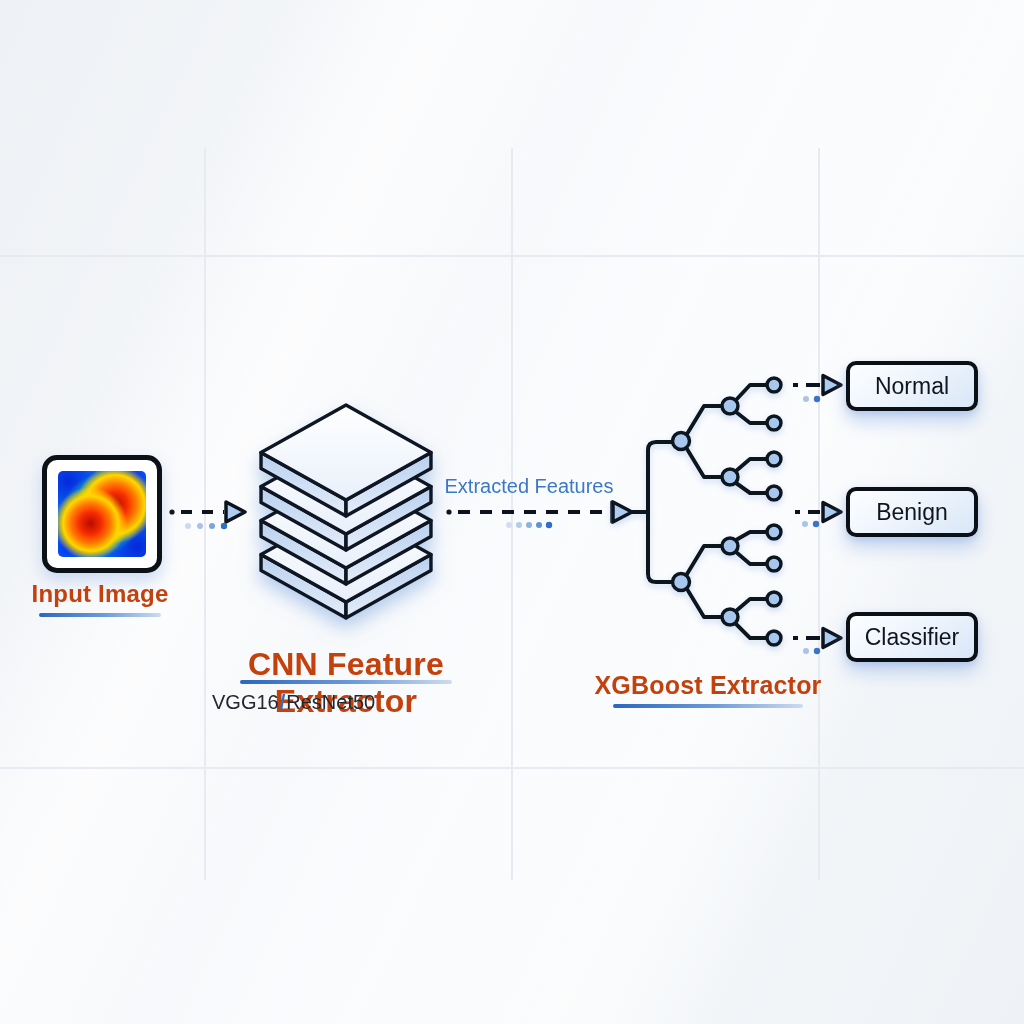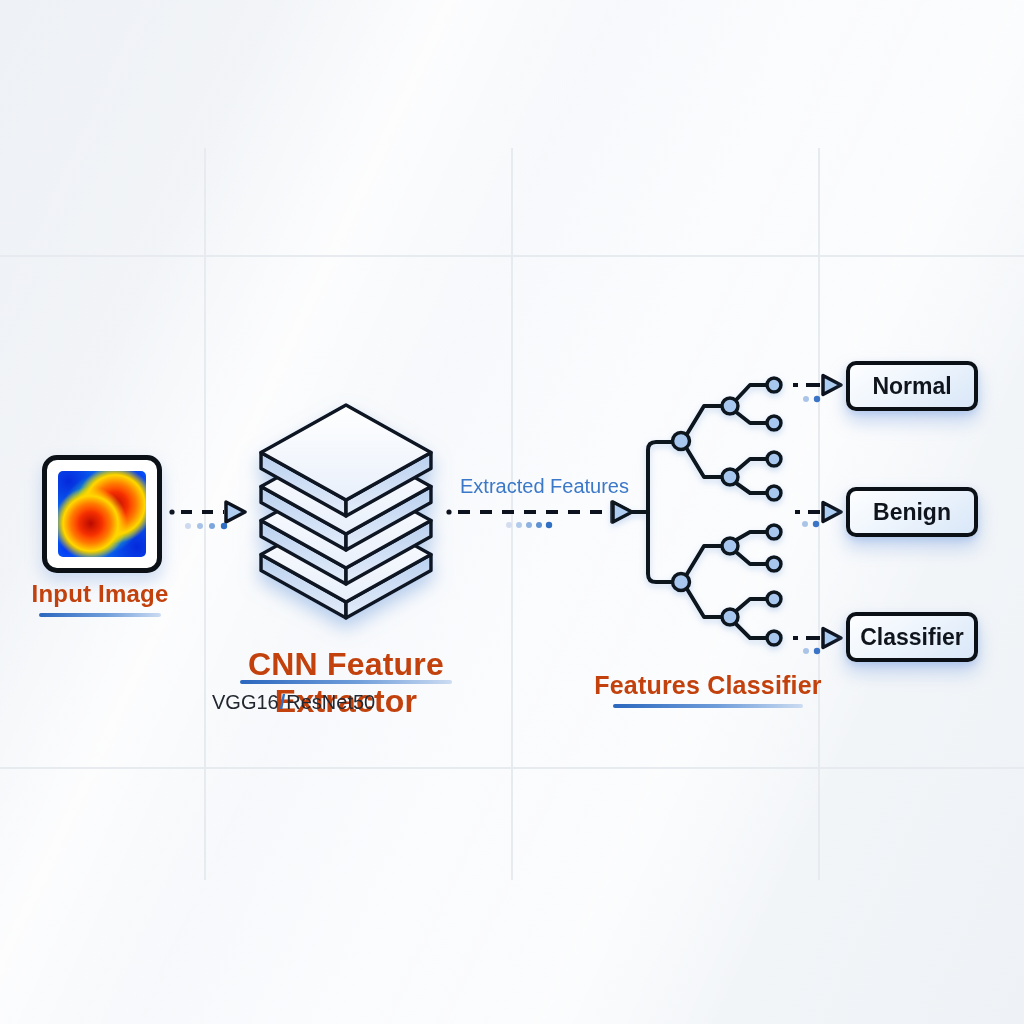--- a/index.html
+++ b/index.html
@@ -39,29 +39,29 @@
       linear-gradient(135deg,#1465e6,#1b9ae8 50%,#1465e6);
   }
 
   .stage-label{position:absolute;font-weight:700;color:#c2410c;text-align:center;letter-spacing:.2px;}
   .underline{position:absolute;height:4px;border-radius:2px;
     background:linear-gradient(90deg,#2b67be 0%,#6f9dda 55%,#ccdcf2 100%);}
 
   .sub-label{position:absolute;text-align:left;font-size:20px;color:#23272f;}
   .sub-label .slash{color:#2e6fc7;font-weight:700;padding:0 1px;}
 
-  .features-label{position:absolute;text-align:right;font-size:20px;font-weight:500;color:#3b78c8;}
+  .features-label{position:absolute;text-align:center;font-size:20px;font-weight:500;color:#3b78c8;}
 
   .out-box{
     position:absolute;left:846px;width:132px;height:50px;box-sizing:border-box;
     border:4px solid #0b1016;border-radius:10px;
     background:linear-gradient(145deg,#fdfeff 0%,#f0f6fd 40%,#d9e7f8 100%);
     box-shadow:0 10px 18px rgba(116,157,224,.40),0 3px 6px rgba(116,157,224,.25);
     display:flex;align-items:center;justify-content:center;
-    font-weight:700;font-size:23px;color:#10151d;
+    font-weight:400;font-size:23px;color:#10151d;
   }
 </style>
 </head>
 <body>
 
 <div class="vgrid" style="left:204px"></div>
 <div class="vgrid" style="left:511px"></div>
 <div class="vgrid" style="left:818px"></div>
 <div class="hgrid" style="top:255px"></div>
 <div class="hgrid" style="top:767px"></div>
@@ -201,21 +201,21 @@
 </div>
 <div class="stage-label" style="left:20px;top:580px;width:160px;font-size:24px">Input Image</div>
 <div class="underline" style="left:39px;top:613px;width:122px"></div>
 
 <div class="stage-label" style="left:212px;top:646px;width:268px;font-size:32px">CNN Feature Extractor</div>
 <div class="underline" style="left:240px;top:680px;width:212px"></div>
 <div class="sub-label" style="left:212px;top:691px;width:268px"><span>VGG16</span><span class="slash">/</span><span>ResNet50</span></div>
 
 <div class="features-label" style="left:429px;top:475px;width:200px">Extracted Features</div>
 
-<div class="stage-label" style="left:579px;top:671px;width:258px;font-size:25px">Features Classifier</div>
+<div class="stage-label" style="left:579px;top:671px;width:258px;font-size:25px">XGBoost Extractor</div>
 <div class="underline" style="left:613px;top:704px;width:190px"></div>
 
 <div class="out-box" style="top:361px">
     <span>Normal</span>
   </div>
 <div class="out-box" style="top:487px">
     <span>Benign</span>
   </div>
 <div class="out-box" style="top:612px">
     <span>Classifier</span>

